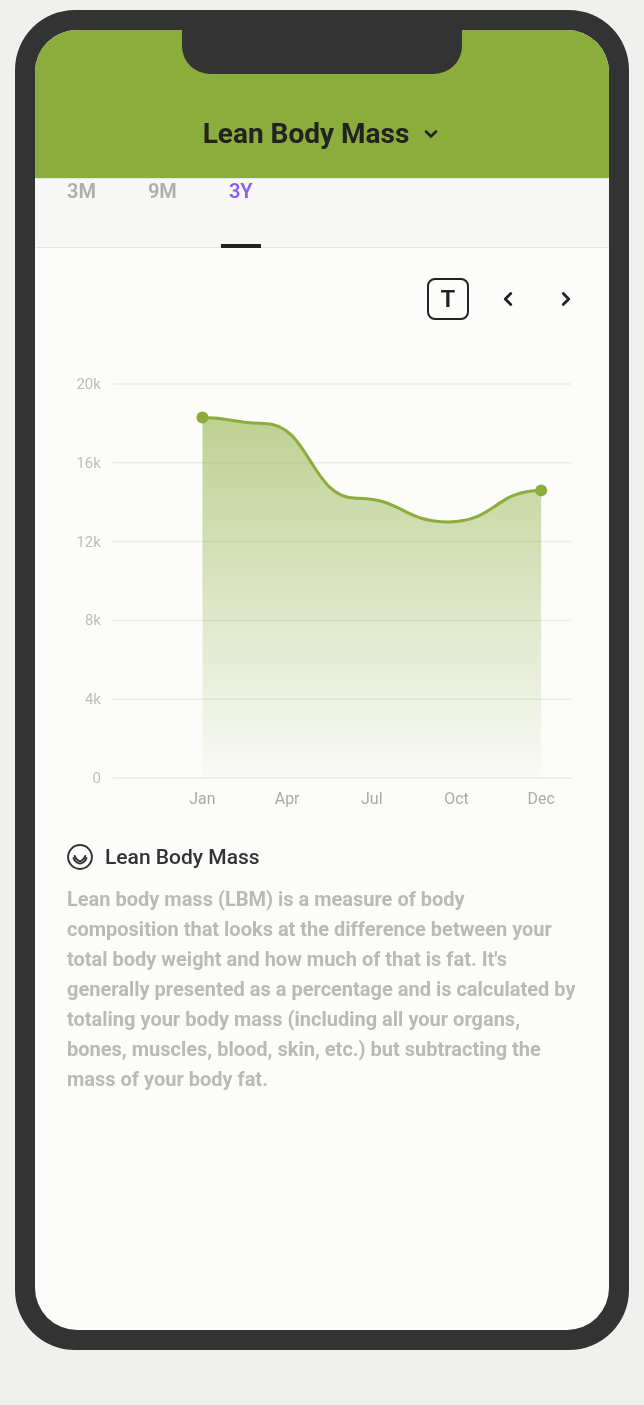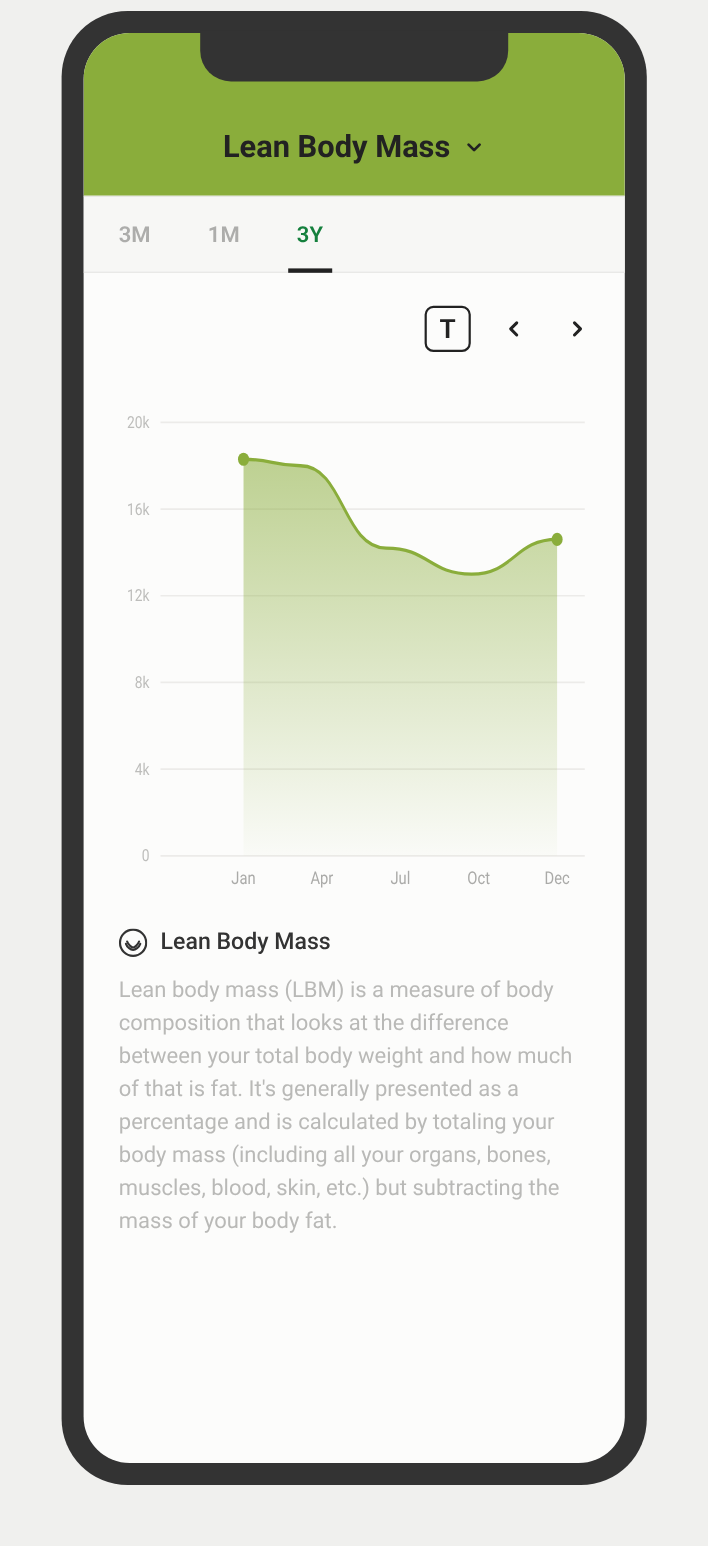--- a/index.html
+++ b/index.html
@@ -7,21 +7,21 @@
     font-family: -apple-system, BlinkMacSystemFont, "Segoe UI", Roboto, Helvetica, Arial, sans-serif;
     background: #f0f0ee;
     width: 644px;
     height: 1405px;
     display: flex;
     align-items: flex-start;
     justify-content: center;
     padding-top: 10px;
   }
   .phone {
-    width: 532px;
+    width: 614px;
     height: 1340px;
     background: #333333;
     border-radius: 60px;
     padding: 20px;
     position: relative;
   }
   .notch {
     position: absolute;
     top: 18px;
     left: 50%;
@@ -67,28 +67,27 @@
     border-bottom: 1px solid #e5e5e3;
     display: flex;
     align-items: center;
     padding: 0 6px;
     height: 70px;
   }
   .tab {
     padding: 0 26px;
     height: 100%;
     display: flex;
-    align-items: center;
     font-size: 20px;
     font-weight: 600;
     color: #adadab;
     position: relative;
   }
   .tab.active {
-    color: #15803d;
+    color: #8b5cf6;
   }
   .tab.active::after {
     content: "";
     position: absolute;
     left: 18px;
     right: 18px;
     bottom: -1px;
     height: 4px;
     background: #222222;
   }
@@ -154,21 +153,21 @@
   }
   .desc-title {
     font-size: 21px;
     font-weight: 500;
     color: #333333;
   }
   .desc-body {
     font-size: 20px;
     line-height: 1.5;
     color: #b9b9b7;
-    font-weight: 400;
+    font-weight: 700;
   }
 </style>
 </head>
 <body>
 
 <div class="phone">
   <div class="notch"></div>
   <div class="screen">
 
     <div class="header">
@@ -178,21 +177,21 @@
             <polyline points="6 9 12 15 18 9"></polyline>
           </svg>
       </div>
     </div>
 
     <div class="tabs">
       <div class="tab">
           <span>3M</span>
         </div>
       <div class="tab">
-          <span>1M</span>
+          <span>9M</span>
         </div>
       <div class="tab active">
           <span>3Y</span>
         </div>
     </div>
 
     <div class="toolbar">
       <div class="mode-box">
         <span>T</span>
       </div>

